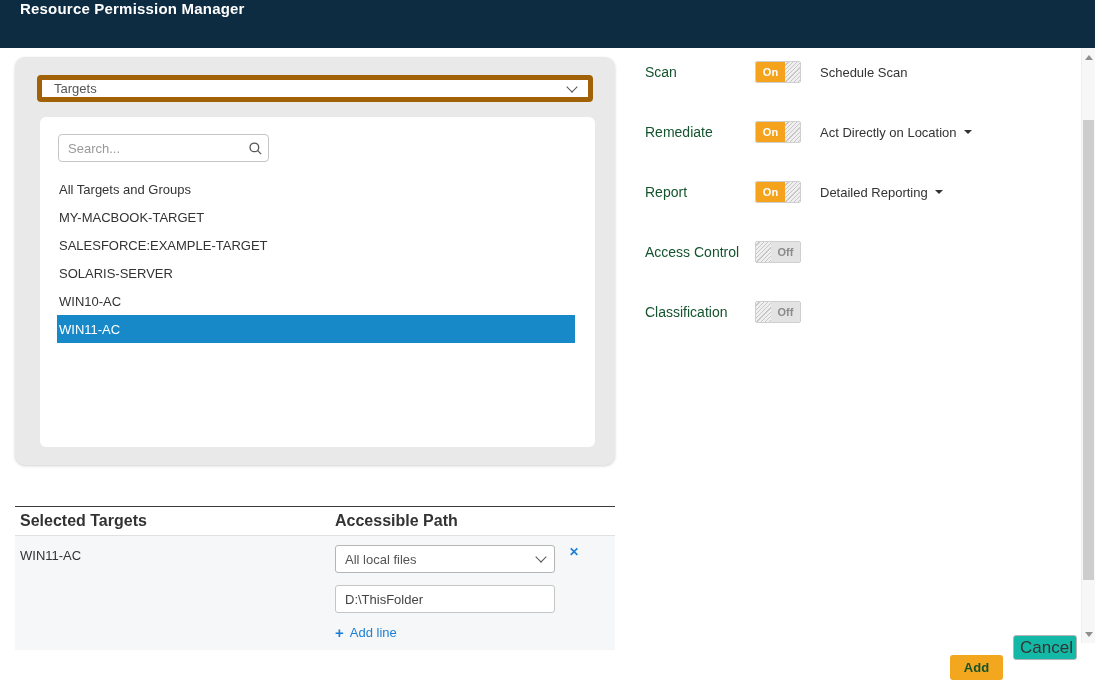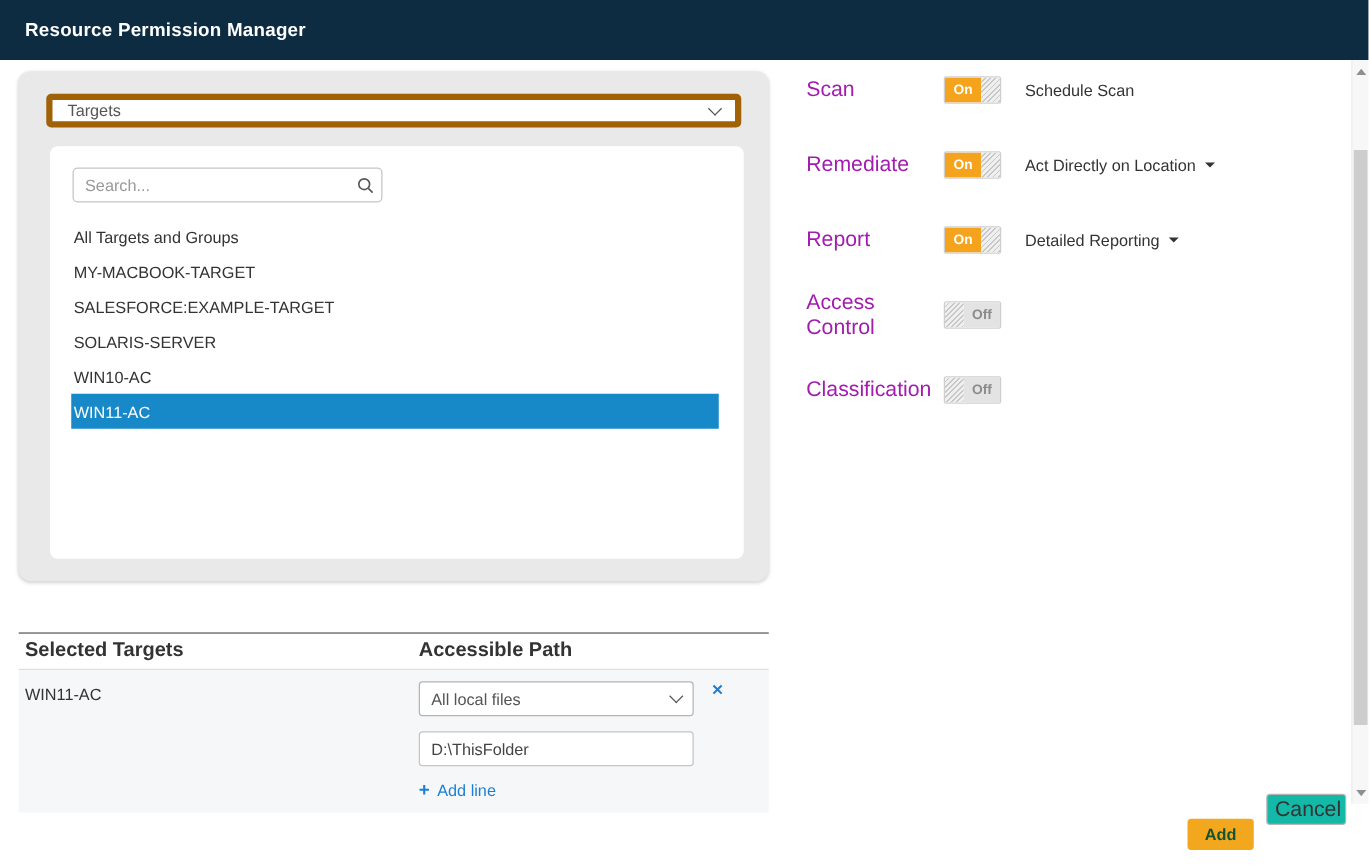--- a/index.html
+++ b/index.html
@@ -1,33 +1,33 @@
 <!DOCTYPE html>
 <html><head>
 <meta charset="utf-8">
 <style>
   html,body{margin:0;padding:0;background:#fff;}
   .app{position:relative;width:1095px;height:693px;background:#ffffff;overflow:hidden;
        font-family:"Liberation Sans", sans-serif;color:#333;}
 
   
   .header{position:absolute;left:0;top:0;width:1095px;height:48px;background:#0d2c42;
-          display:flex;align-items:center;box-sizing:border-box;padding-left:20px;}
+          display:flex;align-items:flex-start;box-sizing:border-box;padding-left:20px;}
   .header-title{color:#ffffff;font-weight:bold;font-size:15px;letter-spacing:.2px;}
 
   
   .panel{position:absolute;left:15px;top:57px;width:600px;height:408px;background:#e9e9e9;
          border-radius:10px;box-shadow:0 1px 3px rgba(0,0,0,.18);}
   .view-select{position:absolute;left:22px;top:18px;width:556px;height:27px;background:#fff;
                border:5px solid #a16207;border-radius:4px;display:flex;align-items:center;
                padding:0 12px;box-sizing:border-box;font-size:13px;color:#555;cursor:pointer;}
   .chevron{width:7px;height:7px;border-right:1.5px solid #555;border-bottom:1.5px solid #555;
            transform:rotate(45deg);display:inline-block;margin-left:auto;margin-top:-4px;}
   .list-box{position:absolute;left:25px;top:60px;width:555px;height:330px;background:#fff;border-radius:6px;}
-  .search-wrap{position:absolute;left:18px;top:17px;width:248px;height:28px;border:1px solid #c5c5c5;
+  .search-wrap{position:absolute;left:18px;top:17px;width:211px;height:28px;border:1px solid #c5c5c5;
                border-radius:4px;background:#fff;display:flex;align-items:center;box-sizing:border-box;}
   .search-input{border:none;outline:none;flex:1;padding:0 9px;font-size:13px;color:#333;background:transparent;min-width:0;}
   .search-input::placeholder{color:#999;}
   .search-icon{width:26px;display:flex;align-items:center;justify-content:center;}
   .target-list{position:absolute;left:17px;right:20px;top:58px;}
   .target-item{height:28px;display:flex;align-items:center;font-size:13px;color:#333;
                padding-left:2px;cursor:pointer;}
   .target-item.selected{background:#1789c9;color:#fff;}
 
   
@@ -46,21 +46,21 @@
                font-size:13px;color:#555;cursor:pointer;}
   .remove-x{color:#1b7fd6;font-weight:bold;font-size:12px;cursor:pointer;}
   .path-input{display:block;width:220px;height:28px;border:1px solid #c5c5c5;border-radius:3px;
               padding:0 9px;box-sizing:border-box;font-size:13px;color:#444;margin-bottom:11px;background:#fff;}
   .add-line{display:inline-flex;align-items:center;gap:6px;color:#1b7fd6;font-size:13px;cursor:pointer;}
   .add-line .plus{font-weight:bold;font-size:15px;line-height:1;}
 
   
   .options{position:absolute;left:630px;top:48px;width:440px;height:330px;}
   .option-row{position:absolute;left:15px;height:24px;display:flex;align-items:center;}
-  .option-label{width:110px;font-size:17px;color:#a21caf;}
+  .option-label{width:110px;font-size:14px;color:#14532d;}
   .toggle{display:flex;width:44px;height:20px;border:1px solid #cfcfcf;border-radius:2px;
           overflow:hidden;cursor:pointer;box-sizing:content-box;}
   .toggle-text{flex:1;display:flex;align-items:center;justify-content:center;
                font-size:11px;font-weight:bold;}
   .toggle-stripes{width:15px;background:repeating-linear-gradient(135deg,#efefef 0px,#efefef 2px,#c7c7c7 2px,#c7c7c7 3px);}
   .toggle.on .toggle-text{background:#f5a31d;color:#fff;}
   .toggle.off{flex-direction:row-reverse;}
   .toggle.off .toggle-text{background:#e3e3e3;color:#8a8a8a;}
   .option-detail-wrap{margin-left:19px;display:flex;align-items:center;font-size:13px;color:#333;cursor:pointer;}
   .option-detail{font-size:13px;color:#333;}

